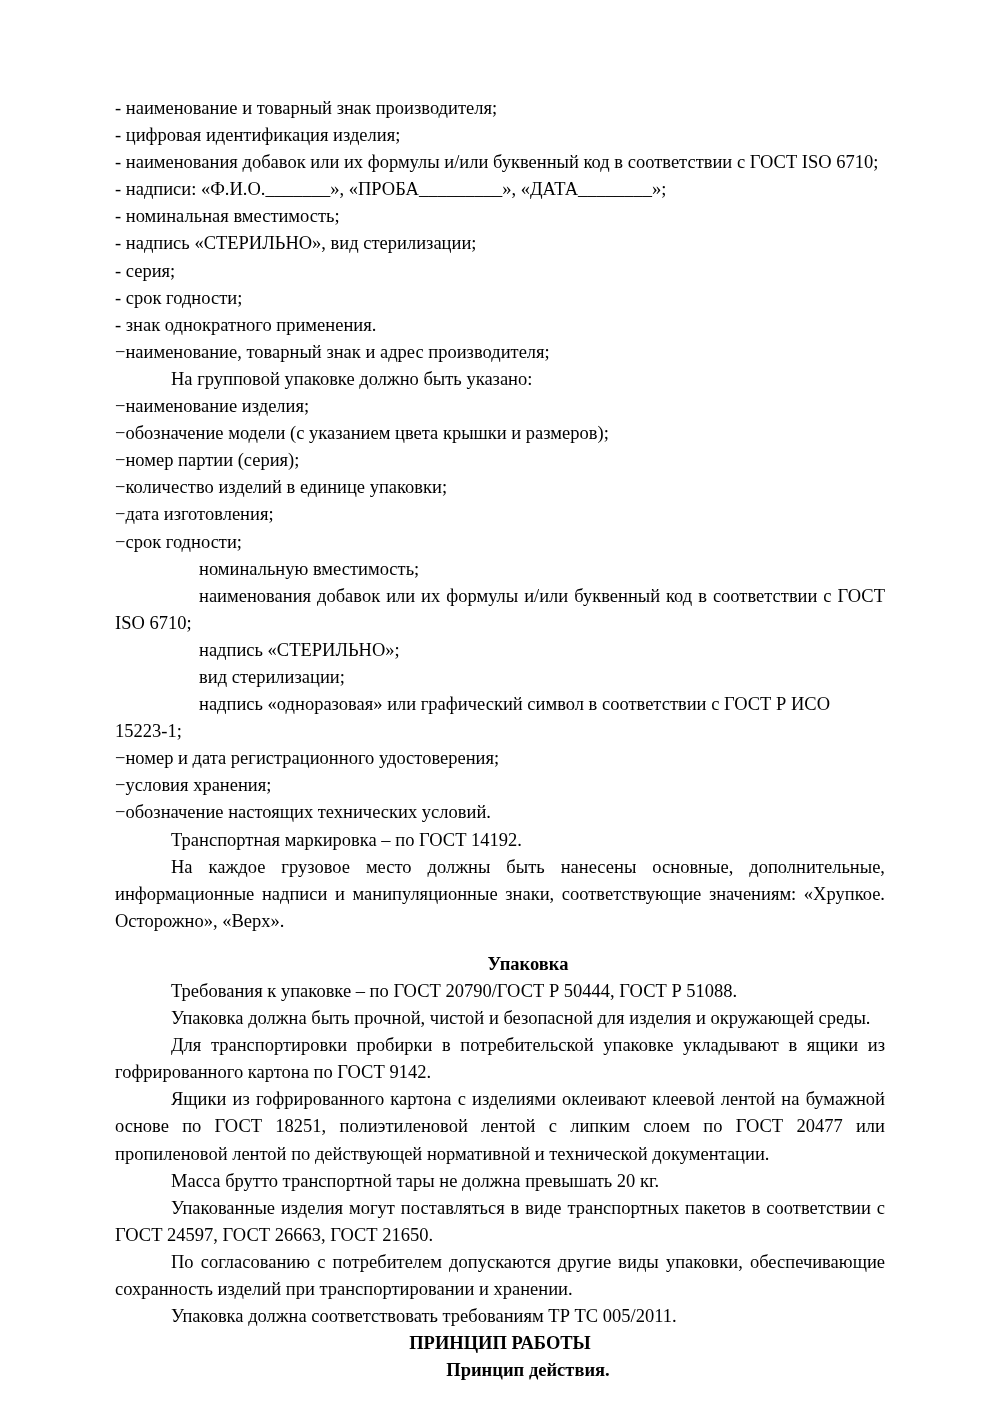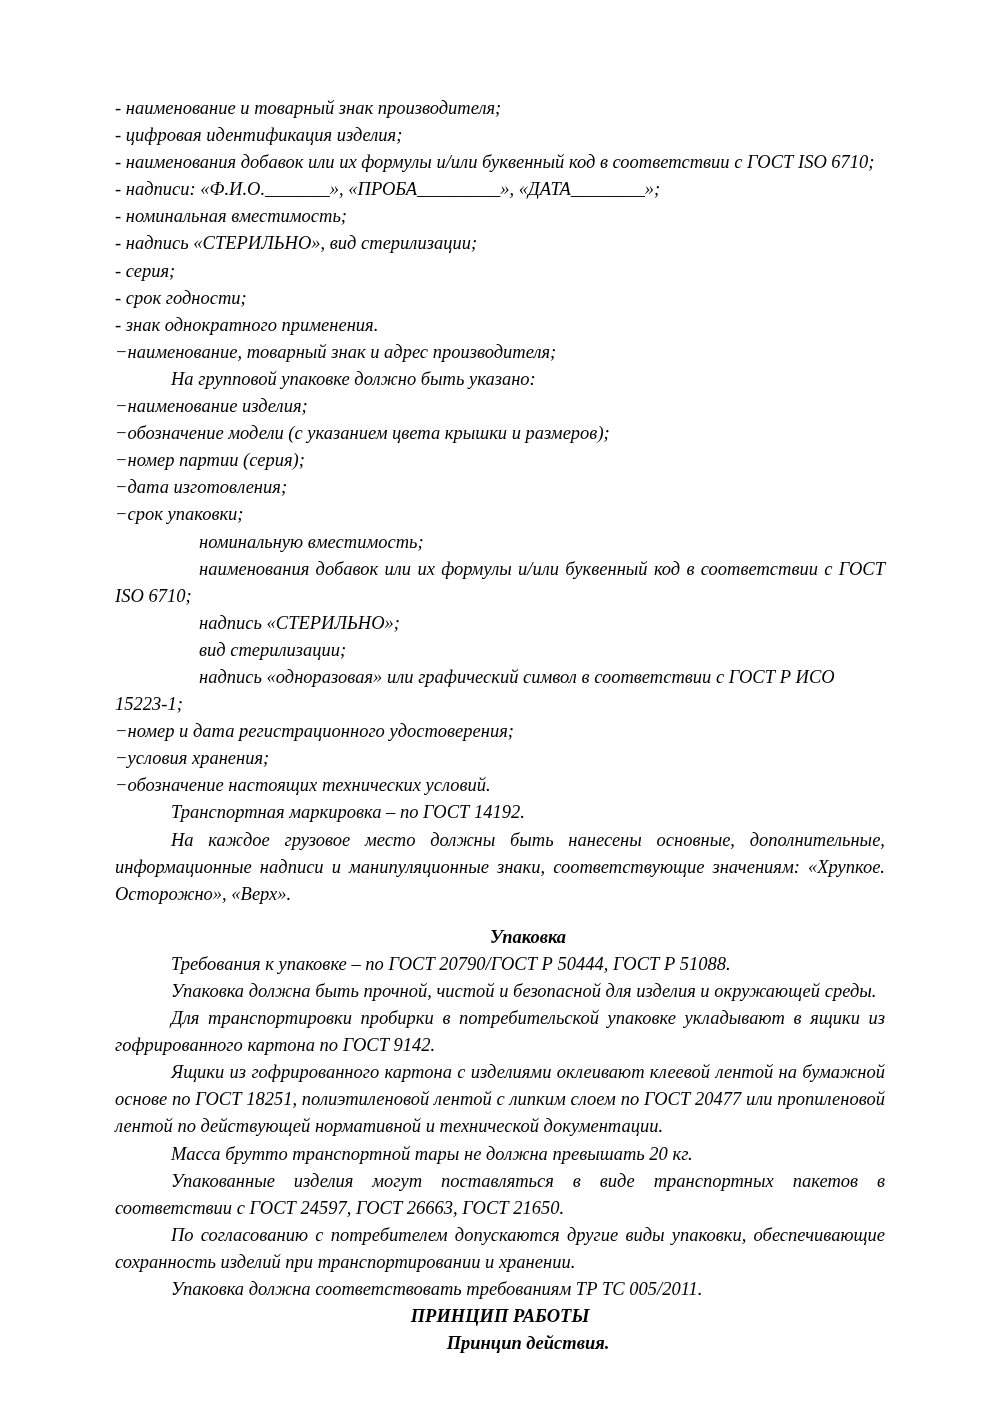--- a/index.html
+++ b/index.html
@@ -12,21 +12,20 @@
     background: #ffffff;
     font-family: "Liberation Serif", serif;
     color: #000000;
   }
   .page {
     position: relative;
     width: 1000px;
     height: 1414px;
     box-sizing: border-box;
     padding: 95px 115px 40px 115px;
-    font-style: italic;
   }
   .doc {
     font-size: 18.5px;
     line-height: 1.465;
     text-align: left;
   }
   p {
     margin: 0;
     padding: 0;
   }
@@ -70,22 +69,23 @@
     <p class="ln">- серия;</p>
     <p class="ln">- срок годности;</p>
     <p class="ln">- знак однократного применения.</p>
 
     <p class="ln">−наименование, товарный знак и адрес производителя;</p>
 
     <p class="ln ind">На групповой упаковке должно быть указано:</p>
     <p class="ln">−наименование изделия;</p>
     <p class="ln">−обозначение модели (с указанием цвета крышки и размеров);</p>
     <p class="ln">−номер партии (серия);</p>
+    <p class="ln">−количество изделий в единице упаковки;</p>
     <p class="ln">−дата изготовления;</p>
-    <p class="ln">−срок упаковки;</p>
+    <p class="ln">−срок годности;</p>
 
     <p class="ln ind2">номинальную вместимость;</p>
     <p class="ln ind2 just">наименования добавок или их формулы и/или буквенный код в соответствии с ГОСТ ISO 6710;</p>
     <p class="ln ind2">надпись «СТЕРИЛЬНО»;</p>
     <p class="ln ind2">вид стерилизации;</p>
     <p class="ln ind2">надпись «одноразовая» или графический символ в соответствии с ГОСТ Р ИСО 15223-1;</p>
 
     <p class="ln">−номер и дата регистрационного удостоверения;</p>
     <p class="ln">−условия хранения;</p>
     <p class="ln">−обозначение настоящих технических условий.</p>

